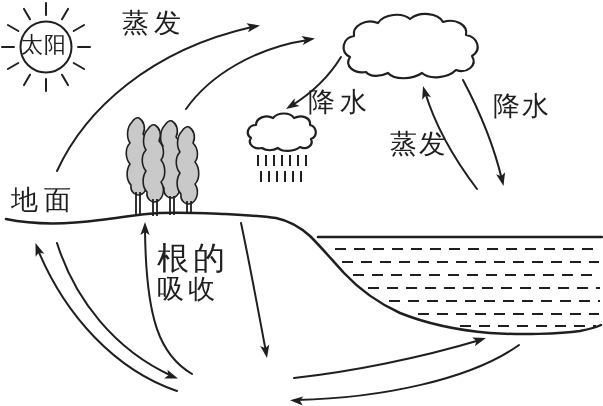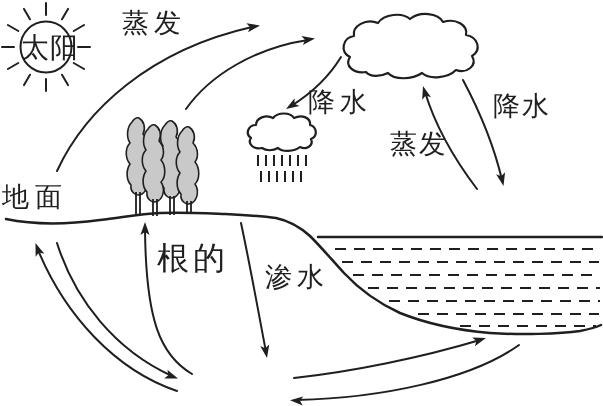--- a/index.html
+++ b/index.html
@@ -130,32 +130,32 @@
       <path class="ah" transform="translate(486,338) rotate(-17)" d="M0,0 L-13,4.6 L-10,0 L-13,-4.6 Z"></path>
     </g>
 
     <g>
       <path class="ln" d="M519,345 C470,380 380,398 297,400"></path>
       <path class="ah" transform="translate(290,400.3) rotate(183)" d="M0,0 L-13,4.6 L-10,0 L-13,-4.6 Z"></path>
     </g>
 
   </svg>
 
-  <div class="label" style="left:21px;top:34px;font-size:28px;letter-spacing:1px;">太阳</div>
+  <div class="label" style="left:21px;top:34px;font-size:22px;letter-spacing:1px;">太阳</div>
 
   <div class="label" style="left:122px;top:9px;font-size:27px;letter-spacing:5px;">蒸发</div>
 
 
   <div class="label" style="left:308px;top:88px;font-size:27px;letter-spacing:5px;">降水</div>
 
   <div class="label" style="left:493px;top:92px;font-size:27px;letter-spacing:2px;">降水</div>
 
   <div class="label" style="left:390px;top:130px;font-size:27px;letter-spacing:2px;">蒸发</div>
 
-  <div class="label" style="left:2px;top:186px;font-size:27px;letter-spacing:6px;font-family:Liberation Mono, monospace;">地面</div>
+  <div class="label" style="left:11px;top:186px;font-size:27px;letter-spacing:6px;">地面</div>
 
 
   <div class="label" style="left:157px;top:242px;font-size:32px;letter-spacing:4px;">根的</div>
+  <div class="label" style="left:157px;top:275px;font-size:27px;letter-spacing:4px;">吸收</div>
 
-  <div class="label" style="left:265px;top:263px;font-size:27px;letter-spacing:5px;">渗水</div>
 
 
 </div>
 
 </body></html>

